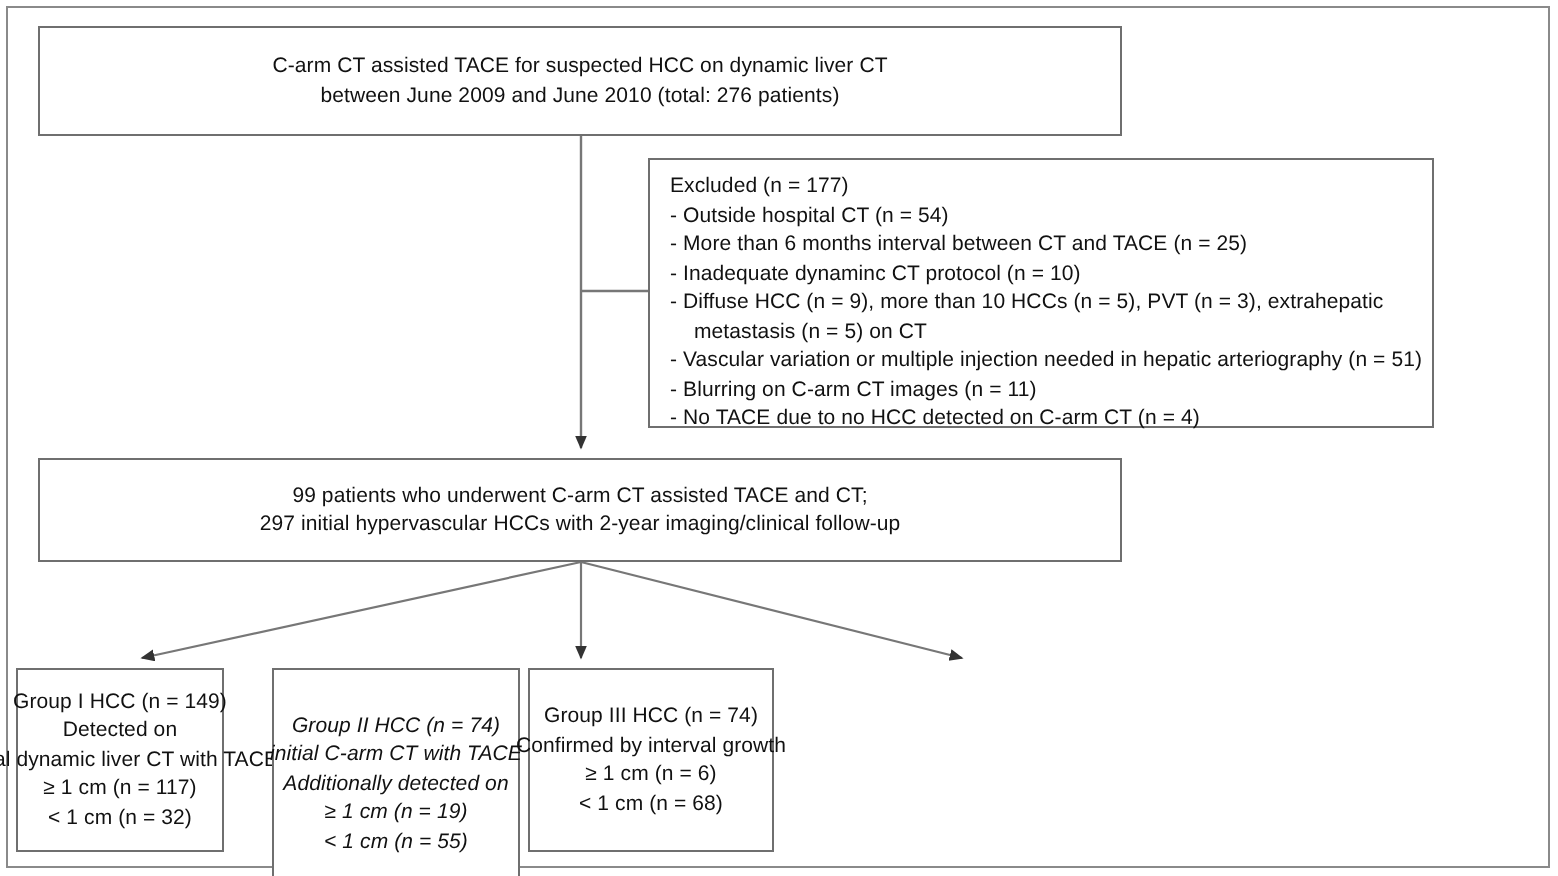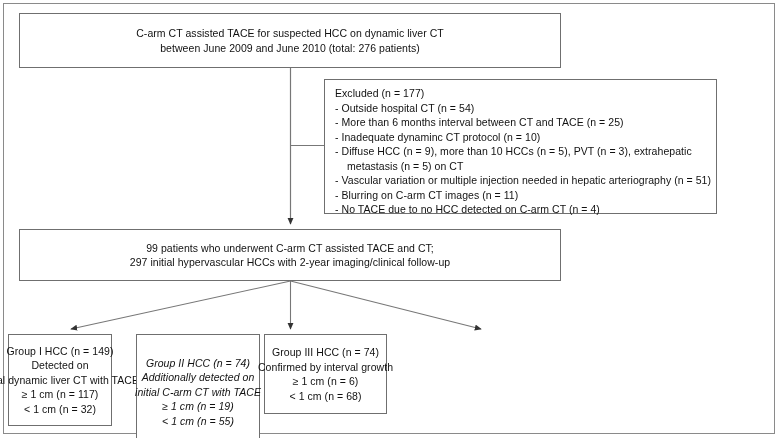--- a/index.html
+++ b/index.html
@@ -72,21 +72,21 @@
   #node-included {
     left: 19px;  top: 229px; width: 542px; height: 52px;
   }
   #node-group1 {
     left: 8px;   top: 334px; width: 104px; height: 92px;
   }
   #node-group2 {
     left: 136px; top: 334px; width: 124px; height: 116px; font-style: italic;
   }
   #node-group3 {
-    left: 264px; top: 334px; width: 123px; height: 80px;
+    left: 264px; top: 334px; width: 123px; height: 92px;
   }
 
   
   #connectors {
     position: absolute;
     left: 0; top: 0;
     width: 779px; height: 438px;
     pointer-events: none;
   }
 </style>
@@ -140,22 +140,22 @@
   <div class="node node-center" id="node-group1">
     <div class="line">Group I HCC (n = 149)</div>
     <div class="line">Detected on</div>
     <div class="line">initial dynamic liver CT with TACE</div>
     <div class="line">≥ 1 cm (n = 117)</div>
     <div class="line">&lt; 1 cm (n = 32)</div>
   </div>
 
   <div class="node node-center" id="node-group2">
     <div class="line">Group II HCC (n = 74)</div>
+    <div class="line">initial C-arm CT with TACE</div>
     <div class="line">Additionally detected on</div>
-    <div class="line">initial C-arm CT with TACE</div>
     <div class="line">≥ 1 cm (n = 19)</div>
     <div class="line">&lt; 1 cm (n = 55)</div>
   </div>
 
   <div class="node node-center" id="node-group3">
     <div class="line">Group III HCC (n = 74)</div>
     <div class="line">Confirmed by interval growth</div>
     <div class="line">≥ 1 cm (n = 6)</div>
     <div class="line">&lt; 1 cm (n = 68)</div>
   </div>

